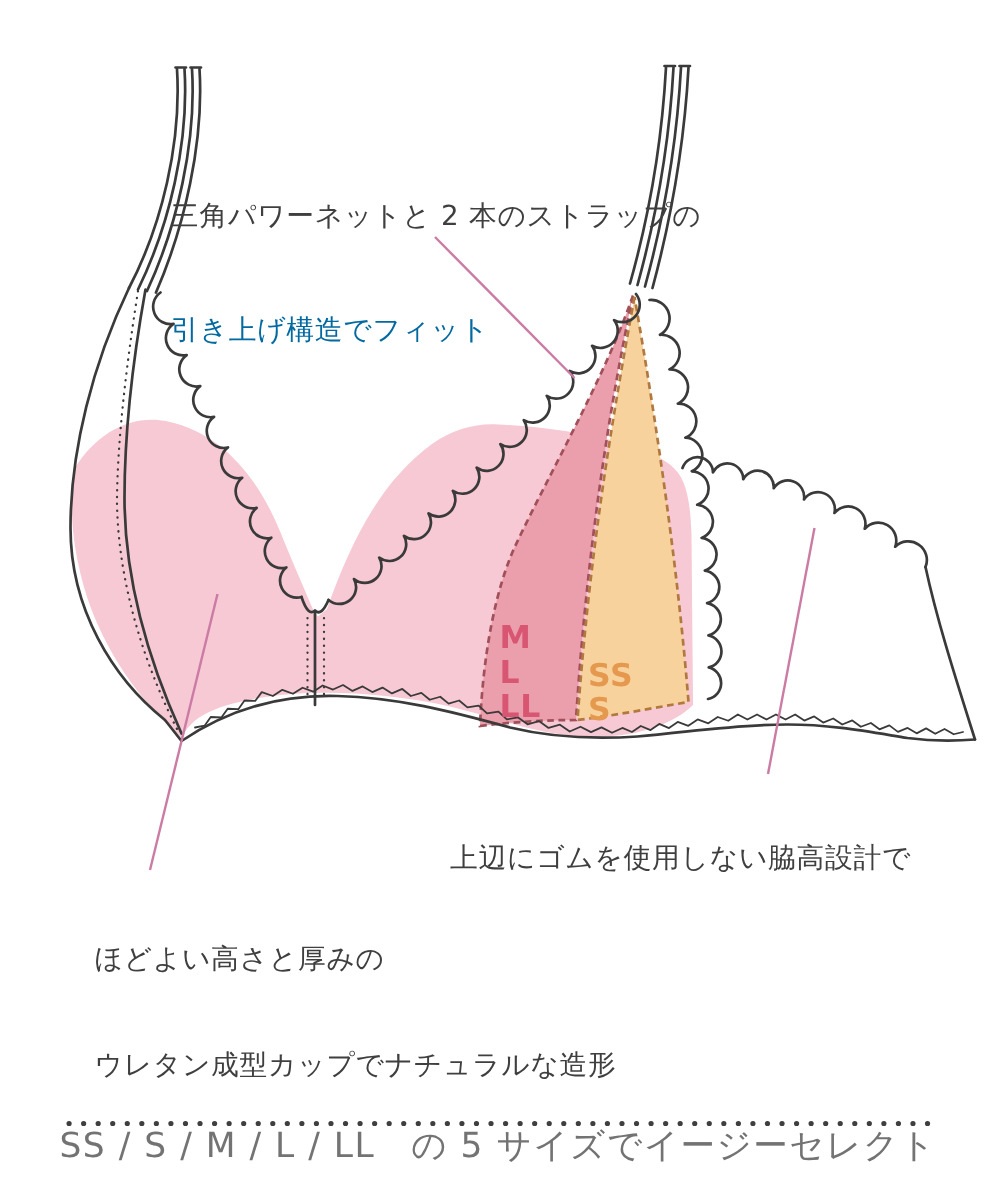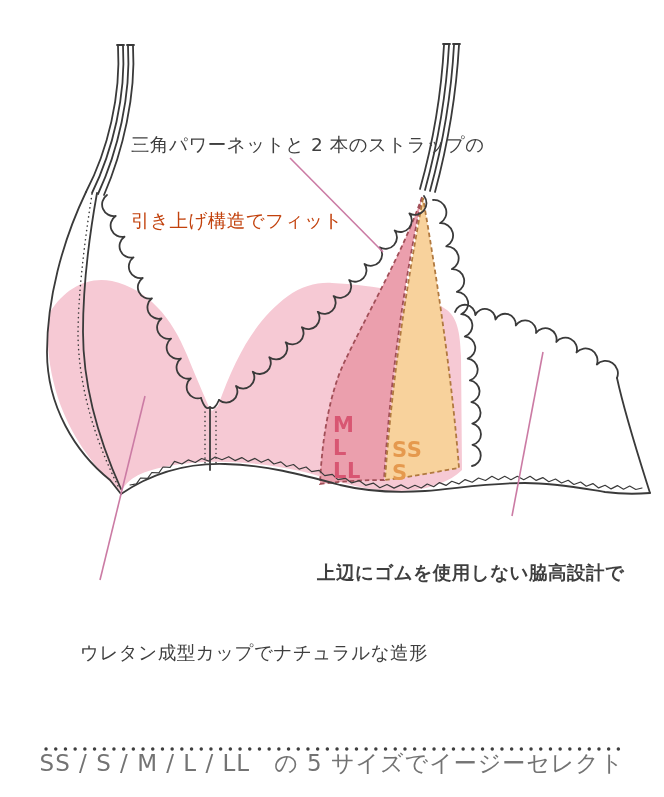--- a/index.html
+++ b/index.html
@@ -2,25 +2,25 @@
 <html><head>
 <meta charset="utf-8">
 <style>
   html,body{margin:0;padding:0;background:#ffffff;}
   #stage{
     position:relative;width:664px;height:797px;background:#fff;overflow:hidden;
     font-family:"DejaVu Sans","Liberation Sans",sans-serif;
   }
   #art{position:absolute;left:0;top:0;}
   .note{position:absolute;font-size:18.5px;color:#3f3f3f;letter-spacing:.5px;line-height:1;white-space:pre;}
-  .note .ln{display:block;margin-left:17px;}
+  .note .ln{display:block;}
   #note-strap .ln2{margin-top:20px;}
   #note-side .ln2{margin-top:16px;}
-  #note-cup .ln2,#note-cup .ln3{margin-top:15px;font-family:Liberation Mono, monospace;}
-  .pink{color:#c2410c;}
+  #note-cup .ln2,#note-cup .ln3{margin-top:15px;}
+  .pink{color:#0369a1;}
   #footer-text{
     position:absolute;left:0;right:0;top:748px;text-align:center;
     font-size:23px;letter-spacing:1px;color:#737373;white-space:pre;
   }
   .sz{font-weight:bold;font-size:21px;letter-spacing:.5px;}
 </style>
 </head>
 <body>
 
 <div id="stage">
@@ -97,23 +97,24 @@
     </g>
 
     <path d="M46,749 L620,749" stroke="#3f3f3f" stroke-width="3.4" stroke-linecap="round" stroke-dasharray="0.1 9.6" fill="none"></path>
   </svg>
 
   <div class="note" id="note-strap" style="left:114px;top:99px;">
     <span class="ln ln1">三角パワーネットと 2 本のストラップの</span>
     <span class="ln ln2 pink">引き上げ構造でフィット</span>
   </div>
 
-  <div class="note" id="note-side" style="left:300px;top:527px;font-weight:bold;">
+  <div class="note" id="note-side" style="left:300px;top:527px;">
     <span class="ln ln1">上辺にゴムを使用しない脇高設計で</span>
   </div>
 
   <div class="note" id="note-cup" style="left:63px;top:594px;">
+    <span class="ln ln1">ほどよい高さと厚みの</span>
     <span class="ln ln2">ウレタン成型カップでナチュラルな造形</span>
   </div>
 
   <div id="footer-text">SS / S / M / L / LL　の 5 サイズでイージーセレクト</div>
 
 </div>
 
 </body></html>

